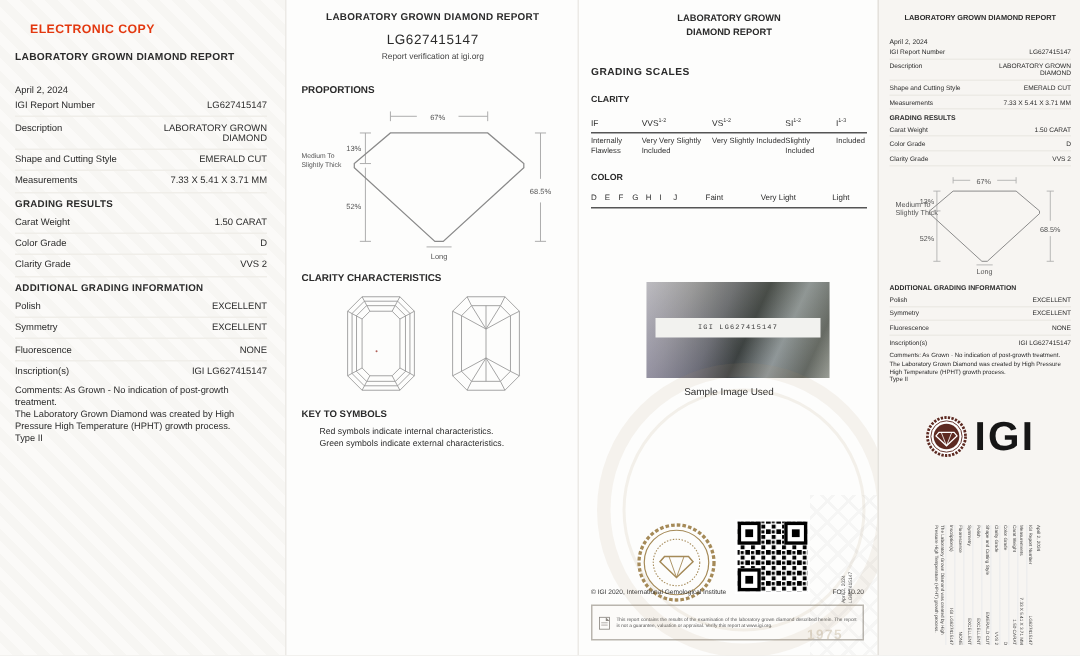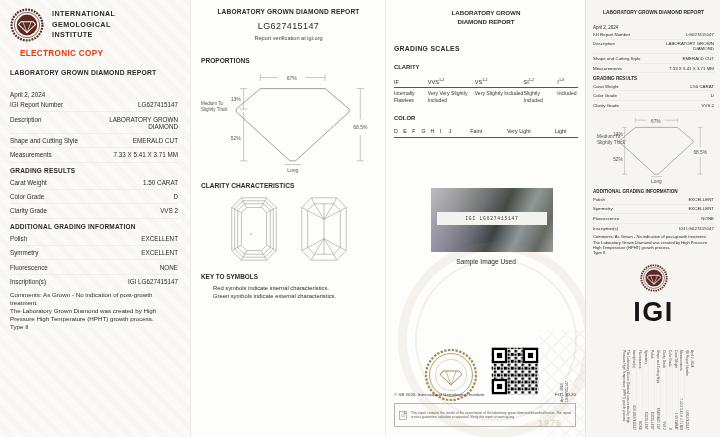--- a/index.html
+++ b/index.html
@@ -83,48 +83,33 @@
   
   .p4{padding:6px 7px 0;position:relative;height:431px;font-size:4.5px;}
   .p4-title{text-align:center;font-size:4.9px;font-weight:bold;margin-top:4px;}
   .p4 .date{margin-top:10px;font-size:4.5px;}
   .mrow{display:flex;justify-content:space-between;align-items:flex-start;
         padding:1.8px 0;border-bottom:1px solid #edebe6;font-size:4.4px;}
   .mrow .val{text-align:right;max-width:58px;}
   .msect{font-size:4.6px;font-weight:bold;padding:2.4px 0 1px;}
   .mini-svg{display:block;margin:3px auto;}
   .mcomments{margin-top:2px;font-size:4.1px;line-height:1.3;}
-  .big-logo{display:flex;align-items:center;justify-content:center;gap:5px;margin-top:8px;flex-direction:column;}
+  .big-logo{display:flex;align-items:center;justify-content:center;gap:5px;margin-top:20px;}
   .big-logo .igi-txt{font-size:27px;font-weight:bold;letter-spacing:1.5px;color:#161616;}
   .micro{position:absolute;left:16px;top:338px;width:80px;height:104px;
          transform:rotate(90deg);transform-origin:center;font-size:3.1px;color:#444;line-height:1.35;}
   .micro .mr{display:flex;justify-content:space-between;border-bottom:.5px solid #eee;padding:.4px 0;}
 </style>
 </head>
 <body>
 
 <div class="page">
 
   <div class="panel" id="panel-left">
     <div class="p1">
-      <div class="logo-row">
-        <svg width="34" height="34" viewBox="0 0 36 36">
-          <circle cx="18" cy="18" r="16.3" fill="#fff" stroke="#5d2a22" stroke-width="2.4" stroke-dasharray="2 1.1"></circle>
-          <circle cx="18" cy="18" r="13.4" fill="#fff" stroke="#5d2a22" stroke-width="0.8"></circle>
-          <circle cx="18" cy="18" r="11" fill="#5d2a22"></circle>
-          <polygon points="11.5,14.5 24.5,14.5 27,17.5 18,26 9,17.5" fill="none" stroke="#fff" stroke-width="1.1"></polygon>
-          <line x1="13.5" y1="14.5" x2="18" y2="26" stroke="#fff" stroke-width="0.7"></line>
-          <line x1="22.5" y1="14.5" x2="18" y2="26" stroke="#fff" stroke-width="0.7"></line>
-        </svg>
-        <div class="inst">
-          <div>INTERNATIONAL</div>
-          <div>GEMOLOGICAL</div>
-          <div>INSTITUTE</div>
-        </div>
-      </div>
       <div class="ecopy">ELECTRONIC COPY</div>
       <div class="rpt-title">LABORATORY GROWN DIAMOND REPORT</div>
 
       <div class="date">April 2, 2024</div>
 
       <div class="row">
         <span class="lbl">IGI Report Number</span>
         <span class="val">LG627415147</span>
       </div>
       <div class="row">

